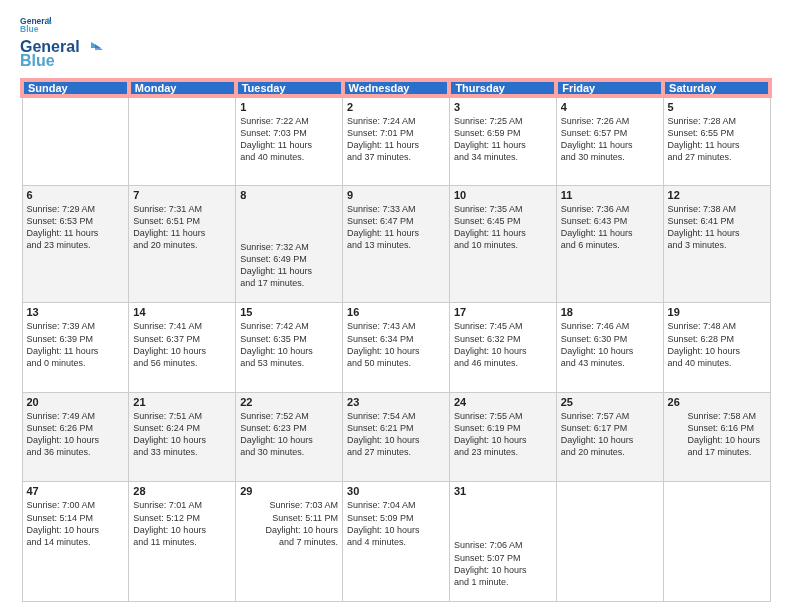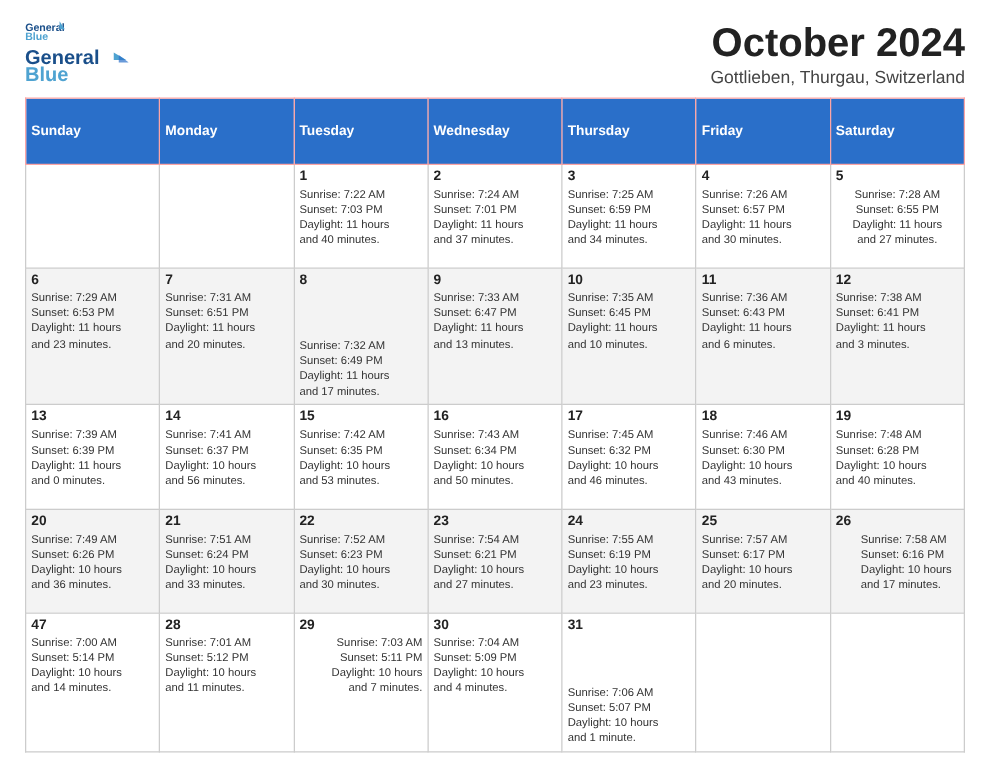--- a/index.html
+++ b/index.html
@@ -50,22 +50,22 @@
       border: 1px solid #ccc;
       border-collapse: collapse;
       width: 100%;
       table-layout: fixed;
     }
     .calendar th {
       background: #2a6fc9;
       color: #fff;
       font-size: 11px;
       font-weight: bold;
-      padding: 20px 4px;
-      border: 1px solid #fca5a5;
+      padding: 0 4px;
+      border: 4px solid #fca5a5;
       text-align: left;
     }
     .calendar td {
       border: 1px solid #ccc;
       vertical-align: top;
       padding: 3px 4px;
       font-size: 9.5px;
       color: #333;
       height: 82px;
     }
@@ -107,24 +107,20 @@
       </svg>
       <div style="display:flex;align-items:center;margin-top:2px;">
         <span style="font-size:16px;font-weight:bold;color:#1a4f8a;">General</span>
         <svg width="22" height="14" viewBox="0 0 22 14" style="margin:0 1px;">
           <polygon points="10,2 20,8 10,8" fill="#4fa3d1"></polygon>
           <polygon points="14,4 22,10 14,10" fill="#2a6fc9" opacity="0.7"></polygon>
         </svg>
       </div>
       <span style="font-size:16px;font-weight:bold;color:#4fa3d1;display:block;margin-top:-4px;">Blue</span>
     </div>
-    <div class="title-block">
-      <div class="main-title">October 2024</div>
-      <div class="subtitle">Gottlieben, Thurgau, Switzerland</div>
-    </div>
   </div>
 
   <table class="calendar">
     <thead>
       <tr>
       <th>Sunday</th>
           <th>Monday</th>
           <th>Tuesday</th>
           <th>Wednesday</th>
           <th>Thursday</th>
@@ -159,21 +155,21 @@
           </td>
           <td>
             <span class="day-num">4</span>
             <div class="day-info" style="white-space: pre-line;">Sunrise: 7:26 AM
 Sunset: 6:57 PM
 Daylight: 11 hours
 and 30 minutes.</div>
           </td>
           <td>
             <span class="day-num">5</span>
-            <div class="day-info" style="white-space: pre-line; text-align: center;">Sunrise: 7:28 AM
+            <div class="day-info" style="white-space: pre-line;">Sunrise: 7:28 AM
 Sunset: 6:55 PM
 Daylight: 11 hours
 and 27 minutes.</div>
           </td>
         </tr>
         <tr>
           <td>
             <span class="day-num">6</span>
             <div class="day-info" style="white-space: pre-line;">Sunrise: 7:29 AM
 Sunset: 6:53 PM

